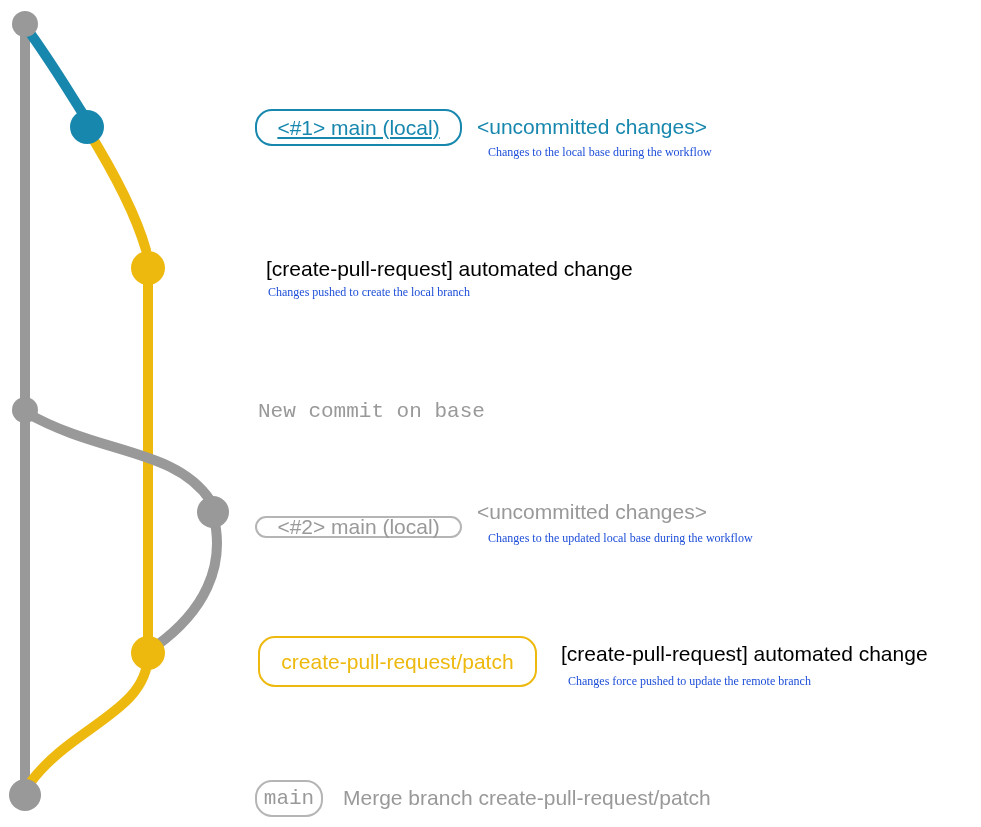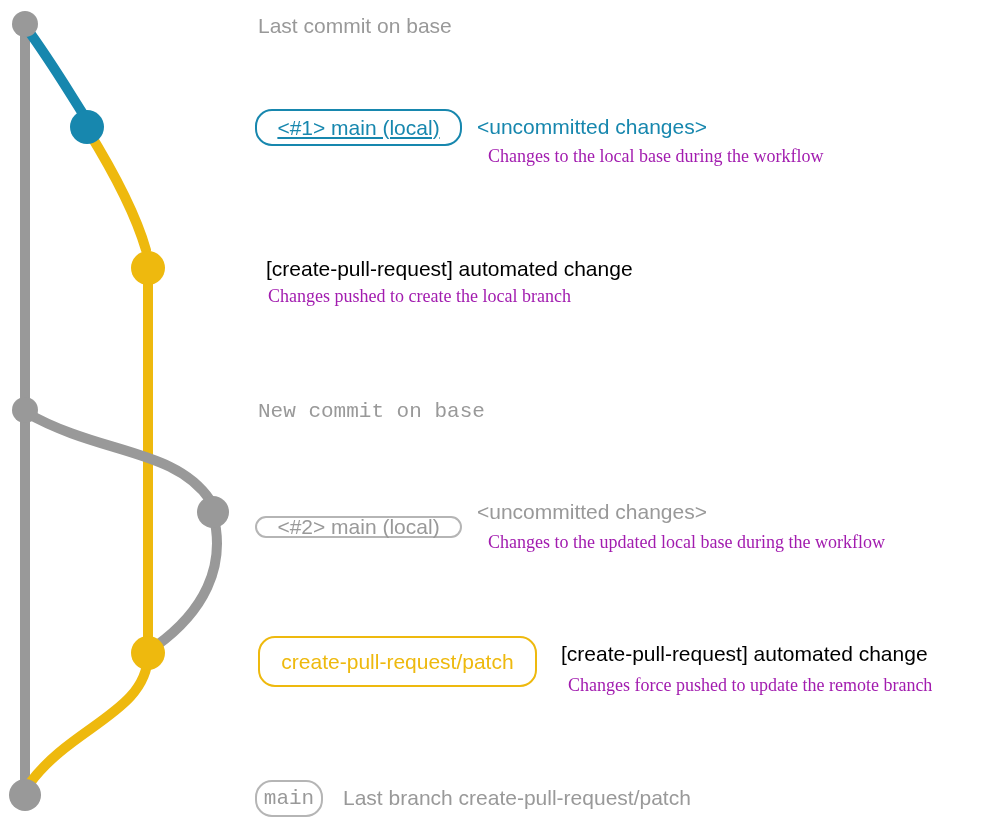--- a/index.html
+++ b/index.html
@@ -7,21 +7,21 @@
     position: relative;
     width: 981px;
     height: 827px;
     background: #ffffff;
     overflow: hidden;
     font-family: "Liberation Sans", "DejaVu Sans", sans-serif;
   }
   .graph-svg { position:absolute; left:0; top:0; }
   .lbl { position:absolute; white-space:nowrap; line-height:1.15; }
   .sans  { font-size:21px; }
-  .serif { font-family:"Liberation Serif","DejaVu Serif",serif; font-size:18px; color:#a21caf; }
+  .serif { font-family:"Liberation Serif","DejaVu Serif",serif; font-size:12px; color:#1d4ed8; }
   .gray   { color:#999999; }
   .teal   { color:#1787ae; }
   .yellow { color:#000000;margin-left:8px; }
   .tag {
     position:absolute;
     display:flex; align-items:center; justify-content:center;
     font-size:21px;
     border:2px solid;
     border-radius:17px;
     box-sizing:border-box;
@@ -55,35 +55,34 @@
 
     <circle cx="25" cy="24" r="13" fill="#999999"></circle>
     <circle cx="87" cy="127" r="17" fill="#1787ae"></circle>
     <circle cx="148" cy="268" r="17" fill="#eeb90e"></circle>
     <circle cx="25" cy="410" r="13" fill="#999999"></circle>
     <circle cx="213" cy="512" r="16" fill="#999999"></circle>
     <circle cx="148" cy="653" r="17" fill="#eeb90e"></circle>
     <circle cx="25" cy="795" r="16" fill="#999999"></circle>
   </svg>
 
-  <div class="lbl sans gray" style="left:258px; top:14px;">Last commit on base</div>
 
   <div class="tag teal-border" style="left:255px; top:109px; width:207px; height:37px;text-decoration:underline;">&lt;#1&gt; main (local)</div>
   <div class="lbl sans teal" style="left:477px; top:115px;">&lt;uncommitted changes&gt;</div>
   <div class="lbl serif" style="left:488px; top:146px;">Changes to the local base during the workflow</div>
 
   <div class="lbl sans yellow" style="left:258px; top:257px;">[create-pull-request] automated change</div>
   <div class="lbl serif" style="left:268px; top:286px;">Changes pushed to create the local branch</div>
 
   <div class="lbl sans gray" style="left:258px; top:400px;font-family:Liberation Mono, monospace;">New commit on base</div>
 
   <div class="tag gray-border" style="left:255px; top:516px; width:207px; height:22px;">&lt;#2&gt; main (local)</div>
   <div class="lbl sans gray" style="left:477px; top:500px;">&lt;uncommitted changes&gt;</div>
   <div class="lbl serif" style="left:488px; top:532px;">Changes to the updated local base during the workflow</div>
 
   <div class="tag yellow-border" style="left:258px; top:636px; width:279px; height:51px;">create-pull-request/patch</div>
   <div class="lbl sans yellow" style="left:553px; top:642px;">[create-pull-request] automated change</div>
   <div class="lbl serif" style="left:568px; top:675px;">Changes force pushed to update the remote branch</div>
 
   <div class="tag gray-border" style="left:255px; top:780px; width:68px; height:37px;font-family:Liberation Mono, monospace;">main</div>
-  <div class="lbl sans gray" style="left:343px; top:786px;">Last branch create-pull-request/patch</div>
+  <div class="lbl sans gray" style="left:343px; top:786px;">Merge branch create-pull-request/patch</div>
 
 </div>
 
 </body></html>

